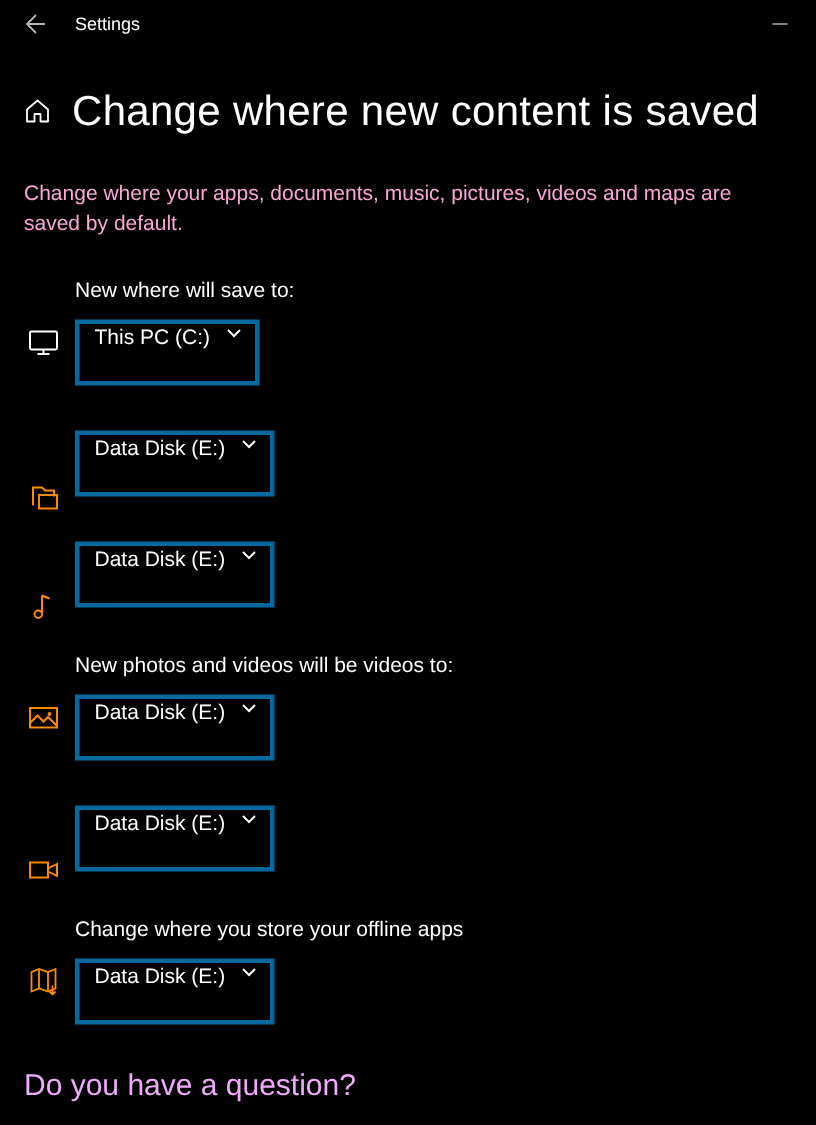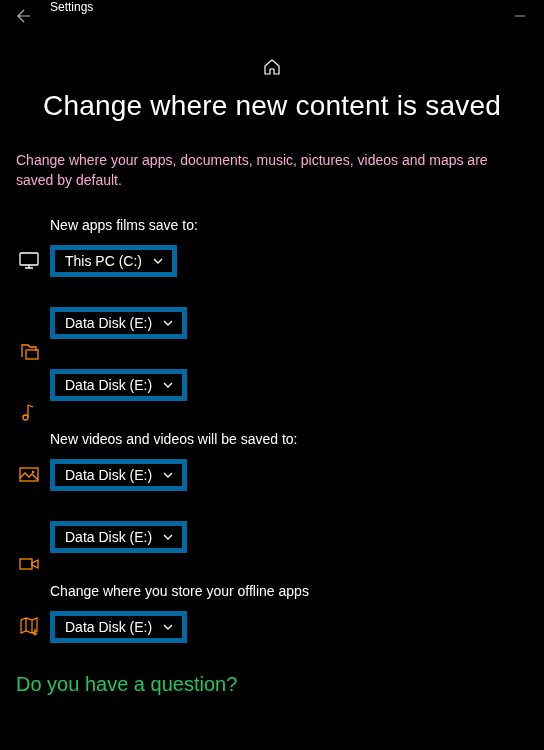--- a/index.html
+++ b/index.html
@@ -7,20 +7,21 @@
     width: 544px;
     height: 750px;
     background: #000000;
     color: #ffffff;
     font-family: "Segoe UI", Arial, sans-serif;
     overflow: hidden;
   }
   .titlebar {
     height: 32px;
     display: flex;
+    align-items: center;
     padding: 0 8px;
   }
   .titlebar .back {
     width: 32px;
     height: 32px;
     display: flex;
     align-items: center;
     justify-content: center;
     color: #b0b0b0;
     cursor: pointer;
@@ -42,21 +43,20 @@
   }
   .content {
     padding: 16px 16px 0 16px;
   }
   .header {
     display: flex;
     align-items: center;
     gap: 14px;
     margin-bottom: 28px;
     margin-top: 10px;
-    flex-direction: column;
   }
   .header svg { flex-shrink: 0; }
   .page-title {
     font-size: 28px;
     font-weight: 350;
     color: #ffffff;
     letter-spacing: 0.2px;
   }
   .description {
     font-size: 14px;
@@ -80,43 +80,42 @@
     left: -2px;
     top: 28px;
     width: 30px;
     height: 30px;
     display: flex;
     align-items: center;
     justify-content: center;
   }
   .dropdown {
     display: inline-flex;
-    align-items: center;
-    border: 5px solid #0369a1;
+    border: 3px solid #0369a1;
     background: #000000;
-    height: 32px;
+    height: 44px;
     padding: 0 8px 0 10px;
     cursor: pointer;
     min-width: 110px;
   }
   .dropdown-value {
     font-size: 14px;
     color: #ffffff;
     margin-right: 10px;
   }
   .dropdown .chevron {
     margin-left: auto;
   }
   .footer {
     margin-top: 8px;
   }
   .question {
     font-size: 20px;
     font-weight: 400;
-    color: #22c55e;
+    color: #f0abfc;
     margin-bottom: 14px;
   }
   .accent { color: #ff8c00; }
 </style>
 </head>
 <body>
 
 <div class="titlebar">
   <div class="back">
     <svg width="16" height="16" viewBox="0 0 16 16">
@@ -144,21 +143,21 @@
 
   <div class="settings">
 
     <div class="setting-group">
       <div class="setting-icon">
         <svg width="22" height="22" viewBox="0 0 22 22">
             <rect x="2" y="4" width="18" height="12" rx="1" stroke="#ffffff" stroke-width="1.3" fill="none"></rect>
             <path d="M7 19 L15 19 M11 16 L11 19" stroke="#ffffff" stroke-width="1.3"></path>
           </svg>
       </div>
-      <div class="setting-label">New apps films save to:</div>
+      <div class="setting-label">New where will save to:</div>
       <div class="dropdown">
         <span class="dropdown-value">This PC (C:)</span>
         <svg class="chevron" width="12" height="12" viewBox="0 0 12 12">
             <path d="M2 4 L6 8 L10 4" stroke="#ffffff" stroke-width="1.3" fill="none"></path>
           </svg>
       </div>
     </div>
 
     <div class="setting-group">
       <div class="setting-icon accent">
@@ -192,21 +191,21 @@
     </div>
 
     <div class="setting-group">
       <div class="setting-icon accent">
         <svg width="22" height="22" viewBox="0 0 22 22">
             <rect x="2" y="5" width="18" height="13" stroke="#ff8c00" stroke-width="1.3" fill="none"></rect>
             <path d="M2 15 L7 10 L11 14 L14 11 L20 17" stroke="#ff8c00" stroke-width="1.3" fill="none"></path>
             <circle cx="15" cy="9" r="1.3" fill="#ff8c00"></circle>
           </svg>
       </div>
-      <div class="setting-label">New videos and videos will be saved to:</div>
+      <div class="setting-label">New photos and videos will be videos to:</div>
       <div class="dropdown">
         <span class="dropdown-value">Data Disk (E:)</span>
         <svg class="chevron" width="12" height="12" viewBox="0 0 12 12">
             <path d="M2 4 L6 8 L10 4" stroke="#ffffff" stroke-width="1.3" fill="none"></path>
           </svg>
       </div>
     </div>
 
     <div class="setting-group">
       <div class="setting-icon accent">

